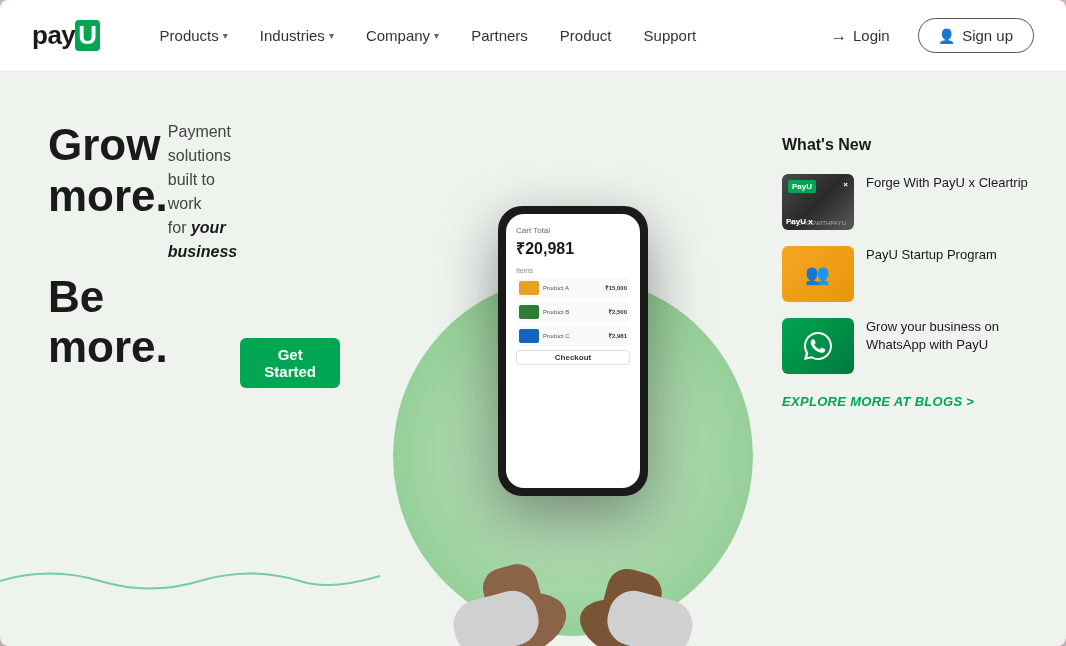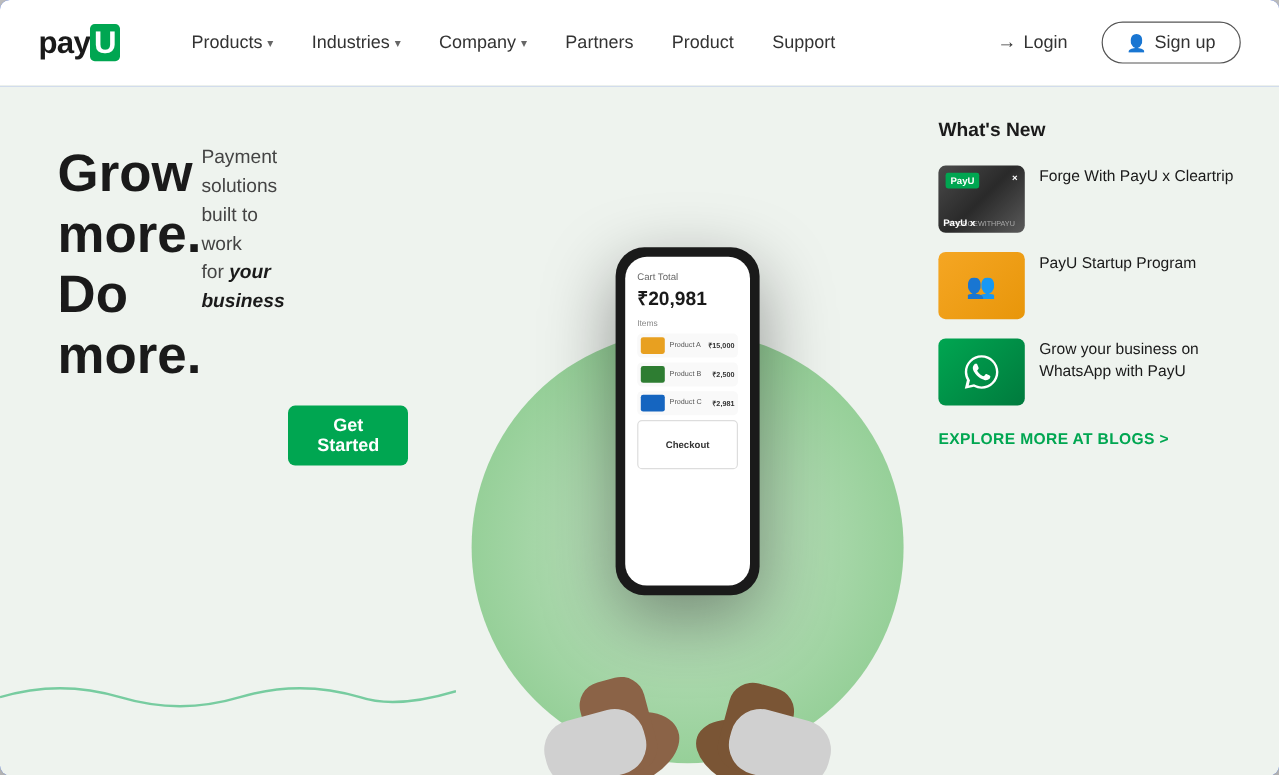--- a/index.html
+++ b/index.html
@@ -7,21 +7,21 @@
       background: #c8c8c8;
       display: flex;
       justify-content: center;
       align-items: center;
       min-height: 100vh;
       font-family: -apple-system, BlinkMacSystemFont, 'Segoe UI', sans-serif;
     }
     .browser-window {
       width: 1066px;
       height: 646px;
-      background: #1d4ed8;
+      background: #ec4899;
       border-radius: 8px;
       overflow: hidden;
       box-shadow: 0 4px 20px rgba(0,0,0,0.3);
       display: flex;
       flex-direction: column;
     }
 
     
     .navbar {
       background: #fff;
@@ -189,21 +189,21 @@
       position: absolute;
       width: 360px;
       height: 360px;
       border-radius: 50%;
       background: radial-gradient(circle, #c8e6c9 0%, #a5d6a7 50%, #81c784 100%);
       bottom: 10px;
       left: 50%;
       transform: translateX(-50%);
     }
     .phone-outer {
-      width: 120px;
+      width: 150px;
       height: 290px;
       background: #1a1a1a;
       border-radius: 24px;
       padding: 8px;
       position: relative;
       box-shadow: 0 20px 60px rgba(0,0,0,0.4);
     }
     .phone-screen {
       width: 100%;
       height: 100%;
@@ -251,36 +251,37 @@
     .phone-item-price {
       font-size: 6px;
       color: #333;
       font-weight: 600;
     }
     .phone-checkout-btn {
       width: 100%;
       background: white;
       border: 1px solid #ddd;
       border-radius: 4px;
-      padding: 15px;
+      padding: 2px;
       font-size: 8px;
       font-weight: 600;
       color: #333;
       text-align: center;
       cursor: pointer;
     }
     
 
     
     .right-section {
       width: 300px;
       padding: 28px 24px 20px 16px;
       display: flex;
       flex-direction: column;
       gap: 16px;
+      margin-top: 36px;
     }
     .whats-new-title {
       font-size: 16px;
       font-weight: 700;
       color: #1a1a1a;
       margin-bottom: 4px;
     }
     .news-item {
       display: flex;
       gap: 12px;
@@ -326,20 +327,21 @@
       line-height: 1.4;
       font-weight: 500;
     }
     .explore-link {
       font-size: 13px;
       font-weight: 700;
       color: #00a651;
       cursor: pointer;
       margin-top: 4px;
       letter-spacing: 0.3px;
+      font-style: italic;
     }
   </style>
 </head>
 <body>
 
 <div class="browser-window">
 
   <nav class="navbar">
     <div class="logo-area">
       <span class="logo-text">
@@ -379,21 +381,22 @@
         <span>Sign up</span>
       </button>
     </div>
   </nav>
 
   <div class="main-content">
 
     <div class="left-section">
       <h1 class="hero-headline">
         <span>Grow more.</span><br>
-        <span>Do more.</span><br>
+        <br>
+        <span>Be more.</span>
       </h1>
       <p class="hero-sub">
         <span>Payment solutions built to work</span><br>
         <span>for </span><em>your business</em>
       </p>
       <div class="cta-buttons">
         <button class="btn-get-started">Get Started</button>
       </div>
 
       <svg class="wave-line" viewBox="0 0 380 40" fill="none" xmlns="http://www.w3.org/2000/svg">

